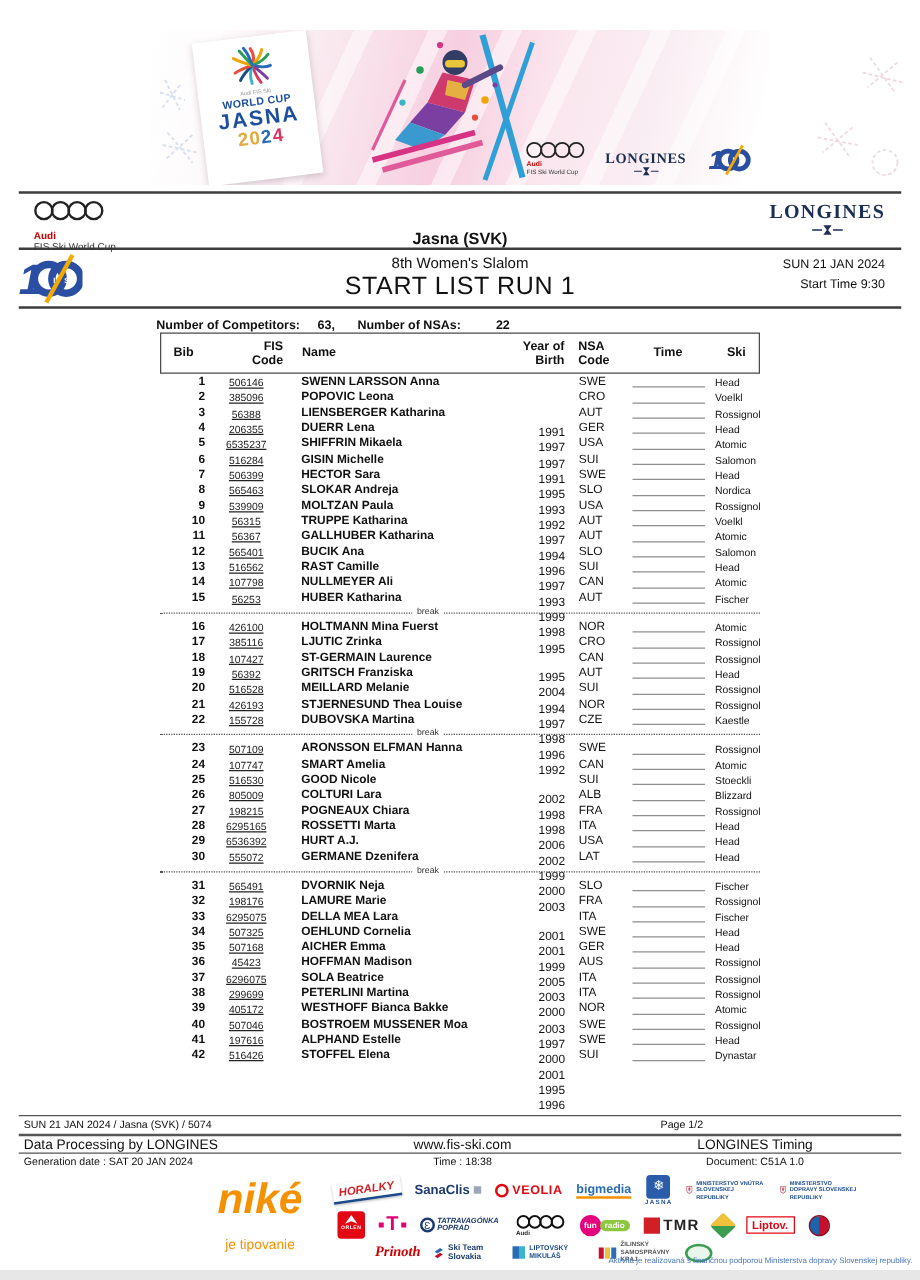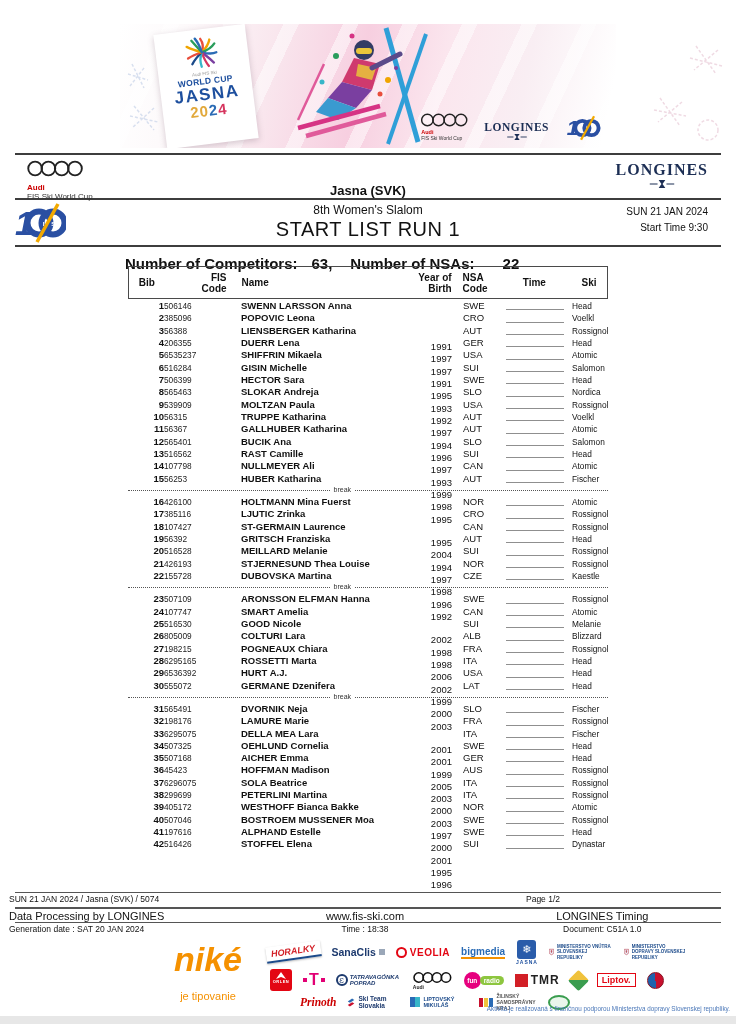--- a/index.html
+++ b/index.html
@@ -40,58 +40,58 @@
   .hdr-sub{position:absolute;left:0;right:0;top:183px;text-align:center;font-size:13px;font-weight:bold;}
   .hdr-longines{position:absolute;right:28px;top:161px;display:flex;flex-direction:column;align-items:center;}
   .hdr-longines .longines-word{font-size:16px;letter-spacing:1px;}
   .fis100{position:absolute;left:14px;top:203px;}
   .hdr-event{position:absolute;left:0;right:0;top:203px;text-align:center;font-size:12px;}
   .hdr-list{position:absolute;left:0;right:0;top:218px;text-align:center;font-size:20px;letter-spacing:.5px;}
   .hdr-date{position:absolute;right:28px;top:206px;font-size:10px;text-align:right;}
   .hdr-time{position:absolute;right:28px;top:222px;font-size:10px;text-align:right;}
 
   
-  .meta{position:absolute;left:125px;top:255px;font-size:15px;font-weight:bold;display:flex;white-space:nowrap;}
+  .meta{position:absolute;left:125px;top:255px;font-size:10px;font-weight:bold;display:flex;white-space:nowrap;}
   .meta .v1{margin-left:14px;}
   .meta .l2{margin-left:18px;}
   .meta .v2{margin-left:28px;}
 
   
   .thead{position:absolute;left:128px;top:266px;width:480px;height:33px;border:1.5px solid #4a4a4a;
     box-sizing:border-box;display:flex;align-items:center;font-weight:bold;font-size:10px;line-height:11px;}
   .h2{display:flex;flex-direction:column;}
   .h-bib{width:36px;text-align:center;}
   .h-fis{width:66px;text-align:right;box-sizing:border-box;padding-right:4px;}
   .h-name{width:182px;padding-left:11px;box-sizing:border-box;}
   .h-year{width:40px;text-align:right;white-space:nowrap;}
   .h-nsa{width:46px;padding-left:11px;box-sizing:border-box;}
   .h-time{width:58px;margin-left:8px;text-align:center;}
   .h-ski{width:44px;padding-left:8px;box-sizing:border-box;text-align:center;}
 
   .tbody{position:absolute;left:128px;top:300px;width:480px;}
   .trow{display:flex;height:12.33px;font-size:9.5px;line-height:12.3px;white-space:nowrap;}
   .c{display:block;box-sizing:border-box;}
   .c.bib{width:36px;text-align:right;font-weight:bold;}
-  .c.fis{width:66px;text-align:left;font-size:8.3px;color:#222;}
+  .c.fis{width:66px;text-align:center;font-size:8.3px;color:#222;text-decoration:underline;}
   .c.name{width:182px;padding-left:11px;font-weight:bold;overflow:hidden;}
   .c.year{width:40px;text-align:right;margin-top:41px;}
   .c.nsa{width:46px;padding-left:11px;}
   .c.time{width:58px;margin-left:8px;position:relative;}
   .tline{position:absolute;left:0;right:0;bottom:2px;border-bottom:1px solid #8f8f8f;}
   .c.ski{width:44px;padding-left:8px;font-size:8.3px;}
   .brk{position:relative;height:11px;}
   .brk:before{content:"";position:absolute;left:0;right:0;top:5px;border-top:1px dotted #555;}
   .brk-label{position:absolute;left:42%;top:1px;background:#fff;padding:0 4px;font-size:7px;color:#333;}
 
   
   .fl{position:absolute;left:15px;right:15px;border-top:1px solid #555;}
   .fl1{top:892px;}
   .fl2{top:907px;border-top-width:2px;}
   .fl3{top:922px;}
-  .f-row{position:absolute;left:9px;right:15px;display:flex;}
+  .f-row{position:absolute;left:19px;right:15px;display:flex;}
   .f-row .fleft{flex:1;text-align:left;}
   .f-row .fcenter{flex:1;text-align:center;}
   .f-row .fright{flex:1;text-align:center;}
   .fr1{top:894px;font-size:8.5px;}
   .fr2{top:909.5px;font-size:11px;}
   .fr3{top:924px;font-size:8.5px;}
 
   
   .slovakia{position:absolute;left:44px;top:953px;width:104px;text-align:center;color:#1e63ad;}
   .sk-name{font-size:15px;font-weight:800;letter-spacing:.5px;line-height:15px;}
@@ -583,21 +583,21 @@
       </div>
       <div class="trow">
         <span class="c bib">25</span>
         <span class="c fis">516530</span>
         <span class="c name">GOOD Nicole</span>
         <span class="c year">1998</span>
         <span class="c nsa">SUI</span>
         <span class="c time">
           <i class="tline"></i>
         </span>
-        <span class="c ski">Melanie</span>
+        <span class="c ski">Stoeckli</span>
       </div>
       <div class="trow">
         <span class="c bib">26</span>
         <span class="c fis">805009</span>
         <span class="c name">COLTURI Lara</span>
         <span class="c year">2006</span>
         <span class="c nsa">ALB</span>
         <span class="c time">
           <i class="tline"></i>
         </span>

